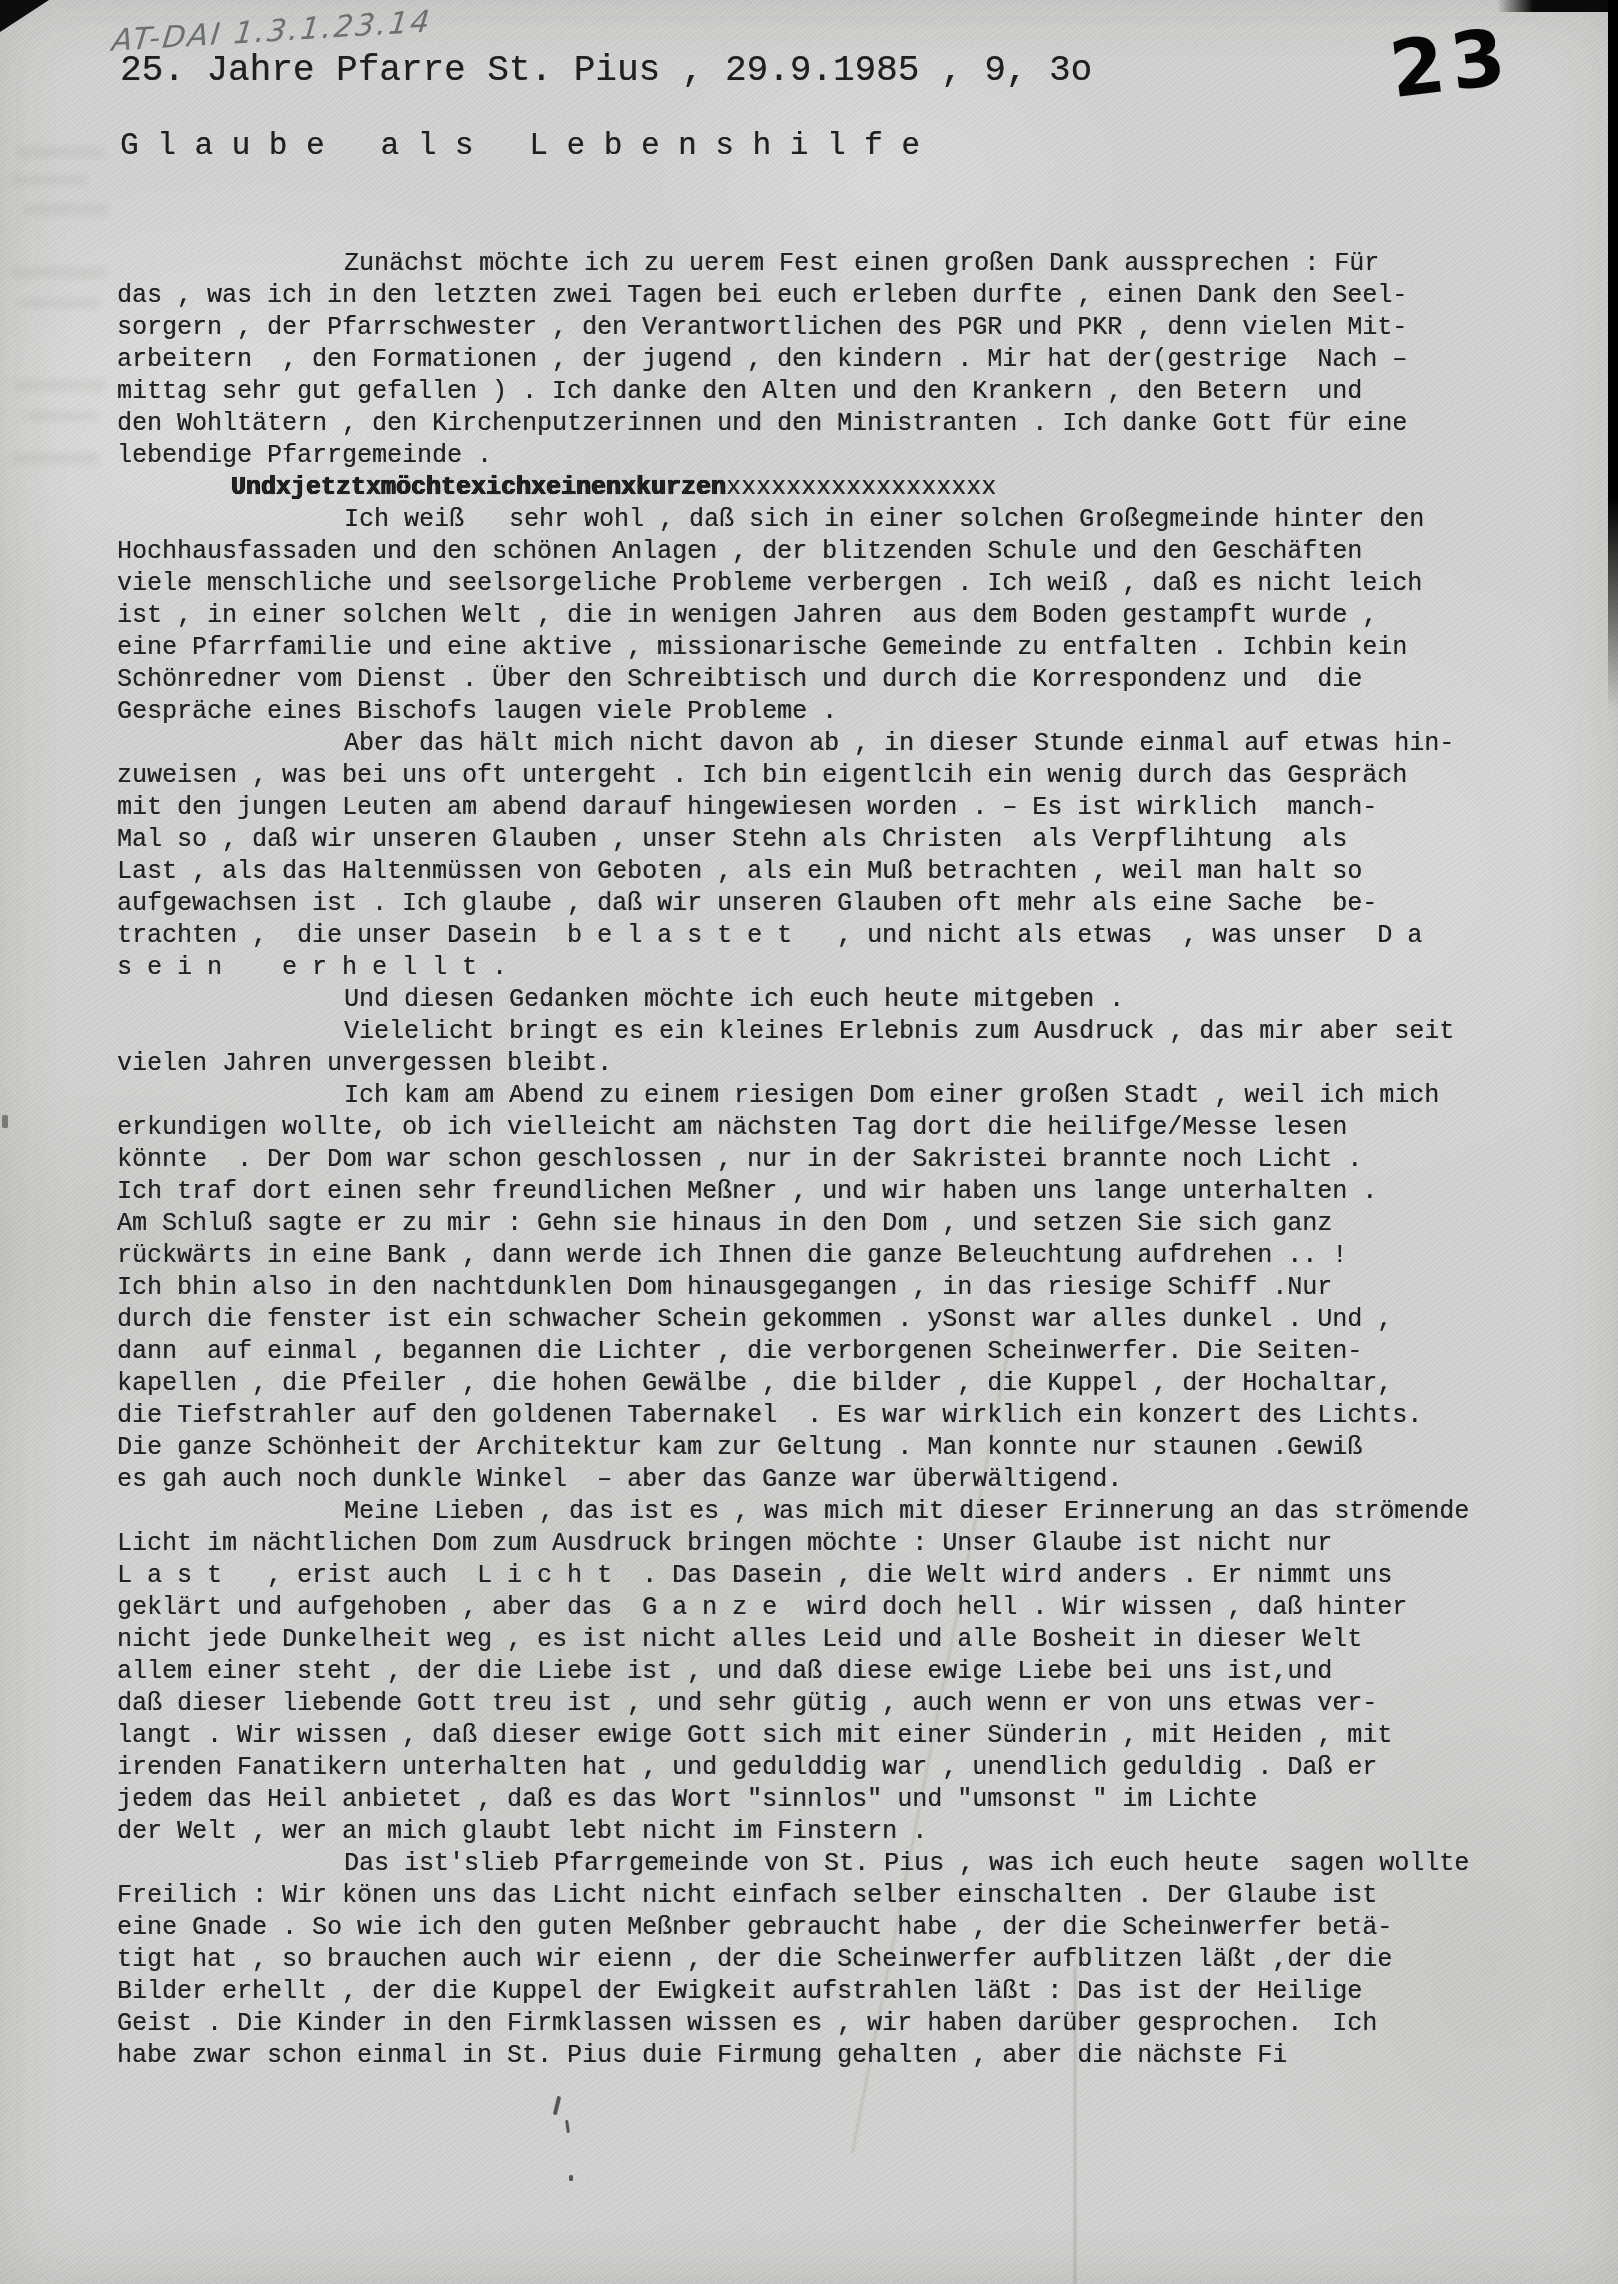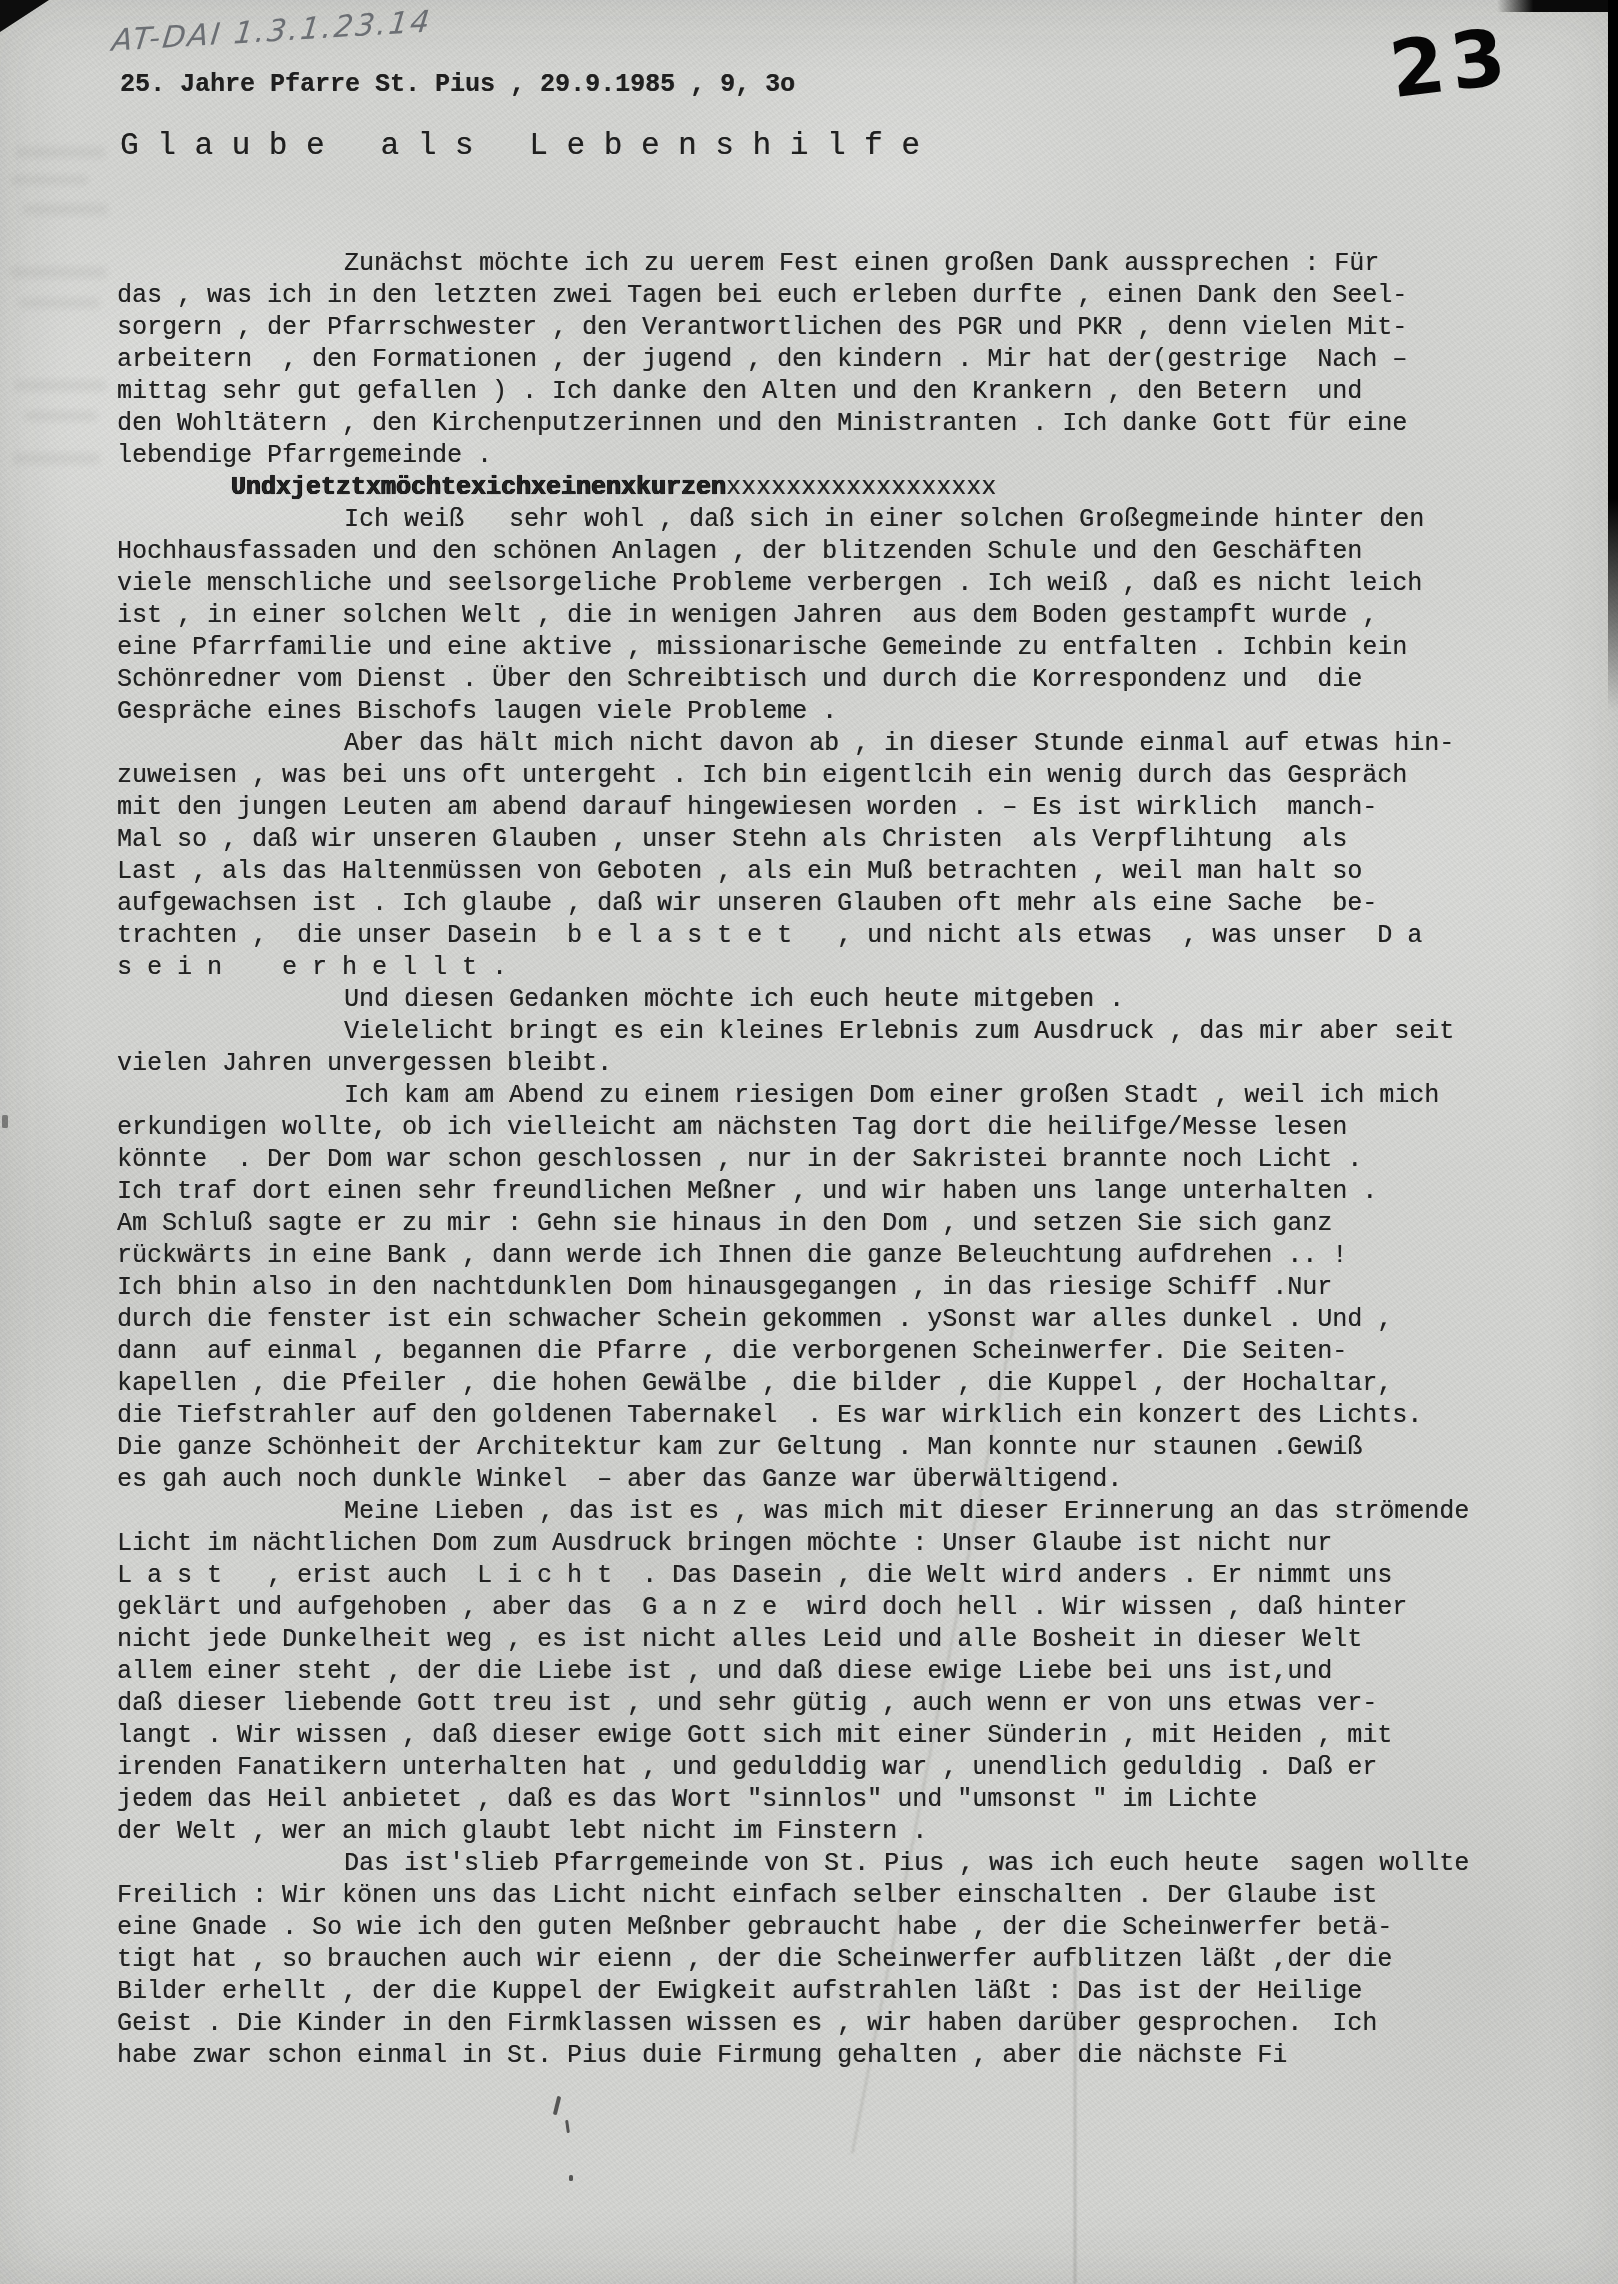--- a/index.html
+++ b/index.html
@@ -21,24 +21,23 @@
   }
   .page::before{
     content:"";position:absolute;inset:0;pointer-events:none;
     background-image:
       repeating-linear-gradient(47deg, rgba(255,255,255,.030) 0 1.6px, rgba(0,0,0,.020) 1.6px 3.2px),
       repeating-linear-gradient(-33deg, rgba(255,255,255,.025) 0 2.4px, rgba(0,0,0,.016) 2.4px 4.9px);
   }
 
   
   .title{
-    position:absolute;left:120px;top:70px;
-    font-size:25px;color:#1f1f1f;white-space:pre;
+    position:absolute;left:120px;top:50px;
+    font-size:36px;color:#1f1f1f;white-space:pre;
     text-shadow:0.3px 0.3px 0.6px rgba(25,25,25,.65);
-    font-weight:bold;
   }
   .heading{
     position:absolute;left:120px;top:128px;
     font-size:31px;color:#1f1f1f;white-space:pre;
     text-shadow:0.3px 0.3px 0.6px rgba(25,25,25,.65);
   }
   .body-text{
     position:absolute;left:117px;top:248px;width:1448px;
     color:#212121;
   }
@@ -155,21 +154,21 @@
       <div class="tline indent">Vielelicht bringt es ein kleines Erlebnis zum Ausdruck , das mir aber seit</div>
       <div class="tline">vielen Jahren unvergessen bleibt.</div>
       <div class="tline indent">Ich kam am Abend zu einem riesigen Dom einer großen Stadt , weil ich mich</div>
       <div class="tline">erkundigen wollte, ob ich vielleicht am nächsten Tag dort die heilifge/Messe lesen</div>
       <div class="tline">könnte  . Der Dom war schon geschlossen , nur in der Sakristei brannte noch Licht .</div>
       <div class="tline">Ich traf dort einen sehr freundlichen Meßner , und wir haben uns lange unterhalten .</div>
       <div class="tline">Am Schluß sagte er zu mir : Gehn sie hinaus in den Dom , und setzen Sie sich ganz</div>
       <div class="tline">rückwärts in eine Bank , dann werde ich Ihnen die ganze Beleuchtung aufdrehen .. !</div>
       <div class="tline">Ich bhin also in den nachtdunklen Dom hinausgegangen , in das riesige Schiff .Nur</div>
       <div class="tline">durch die fenster ist ein schwacher Schein gekommen . ySonst war alles dunkel . Und ,</div>
-      <div class="tline">dann  auf einmal , begannen die Pfarre , die verborgenen Scheinwerfer. Die Seiten-</div>
+      <div class="tline">dann  auf einmal , begannen die Lichter , die verborgenen Scheinwerfer. Die Seiten-</div>
       <div class="tline">kapellen , die Pfeiler , die hohen Gewälbe , die bilder , die Kuppel , der Hochaltar,</div>
       <div class="tline">die Tiefstrahler auf den goldenen Tabernakel  . Es war wirklich ein konzert des Lichts.</div>
       <div class="tline">Die ganze Schönheit der Architektur kam zur Geltung . Man konnte nur staunen .Gewiß</div>
       <div class="tline">es gah auch noch dunkle Winkel  – aber das Ganze war überwältigend.</div>
       <div class="tline indent">Meine Lieben , das ist es , was mich mit dieser Erinnerung an das strömende</div>
       <div class="tline">Licht im nächtlichen Dom zum Ausdruck bringen möchte : Unser Glaube ist nicht nur</div>
       <div class="tline">L a s t   , erist auch  L i c h t  . Das Dasein , die Welt wird anders . Er nimmt uns</div>
       <div class="tline">geklärt und aufgehoben , aber das  G a n z e  wird doch hell . Wir wissen , daß hinter</div>
       <div class="tline">nicht jede Dunkelheit weg , es ist nicht alles Leid und alle Bosheit in dieser Welt</div>
       <div class="tline">allem einer steht , der die Liebe ist , und daß diese ewige Liebe bei uns ist,und</div>

